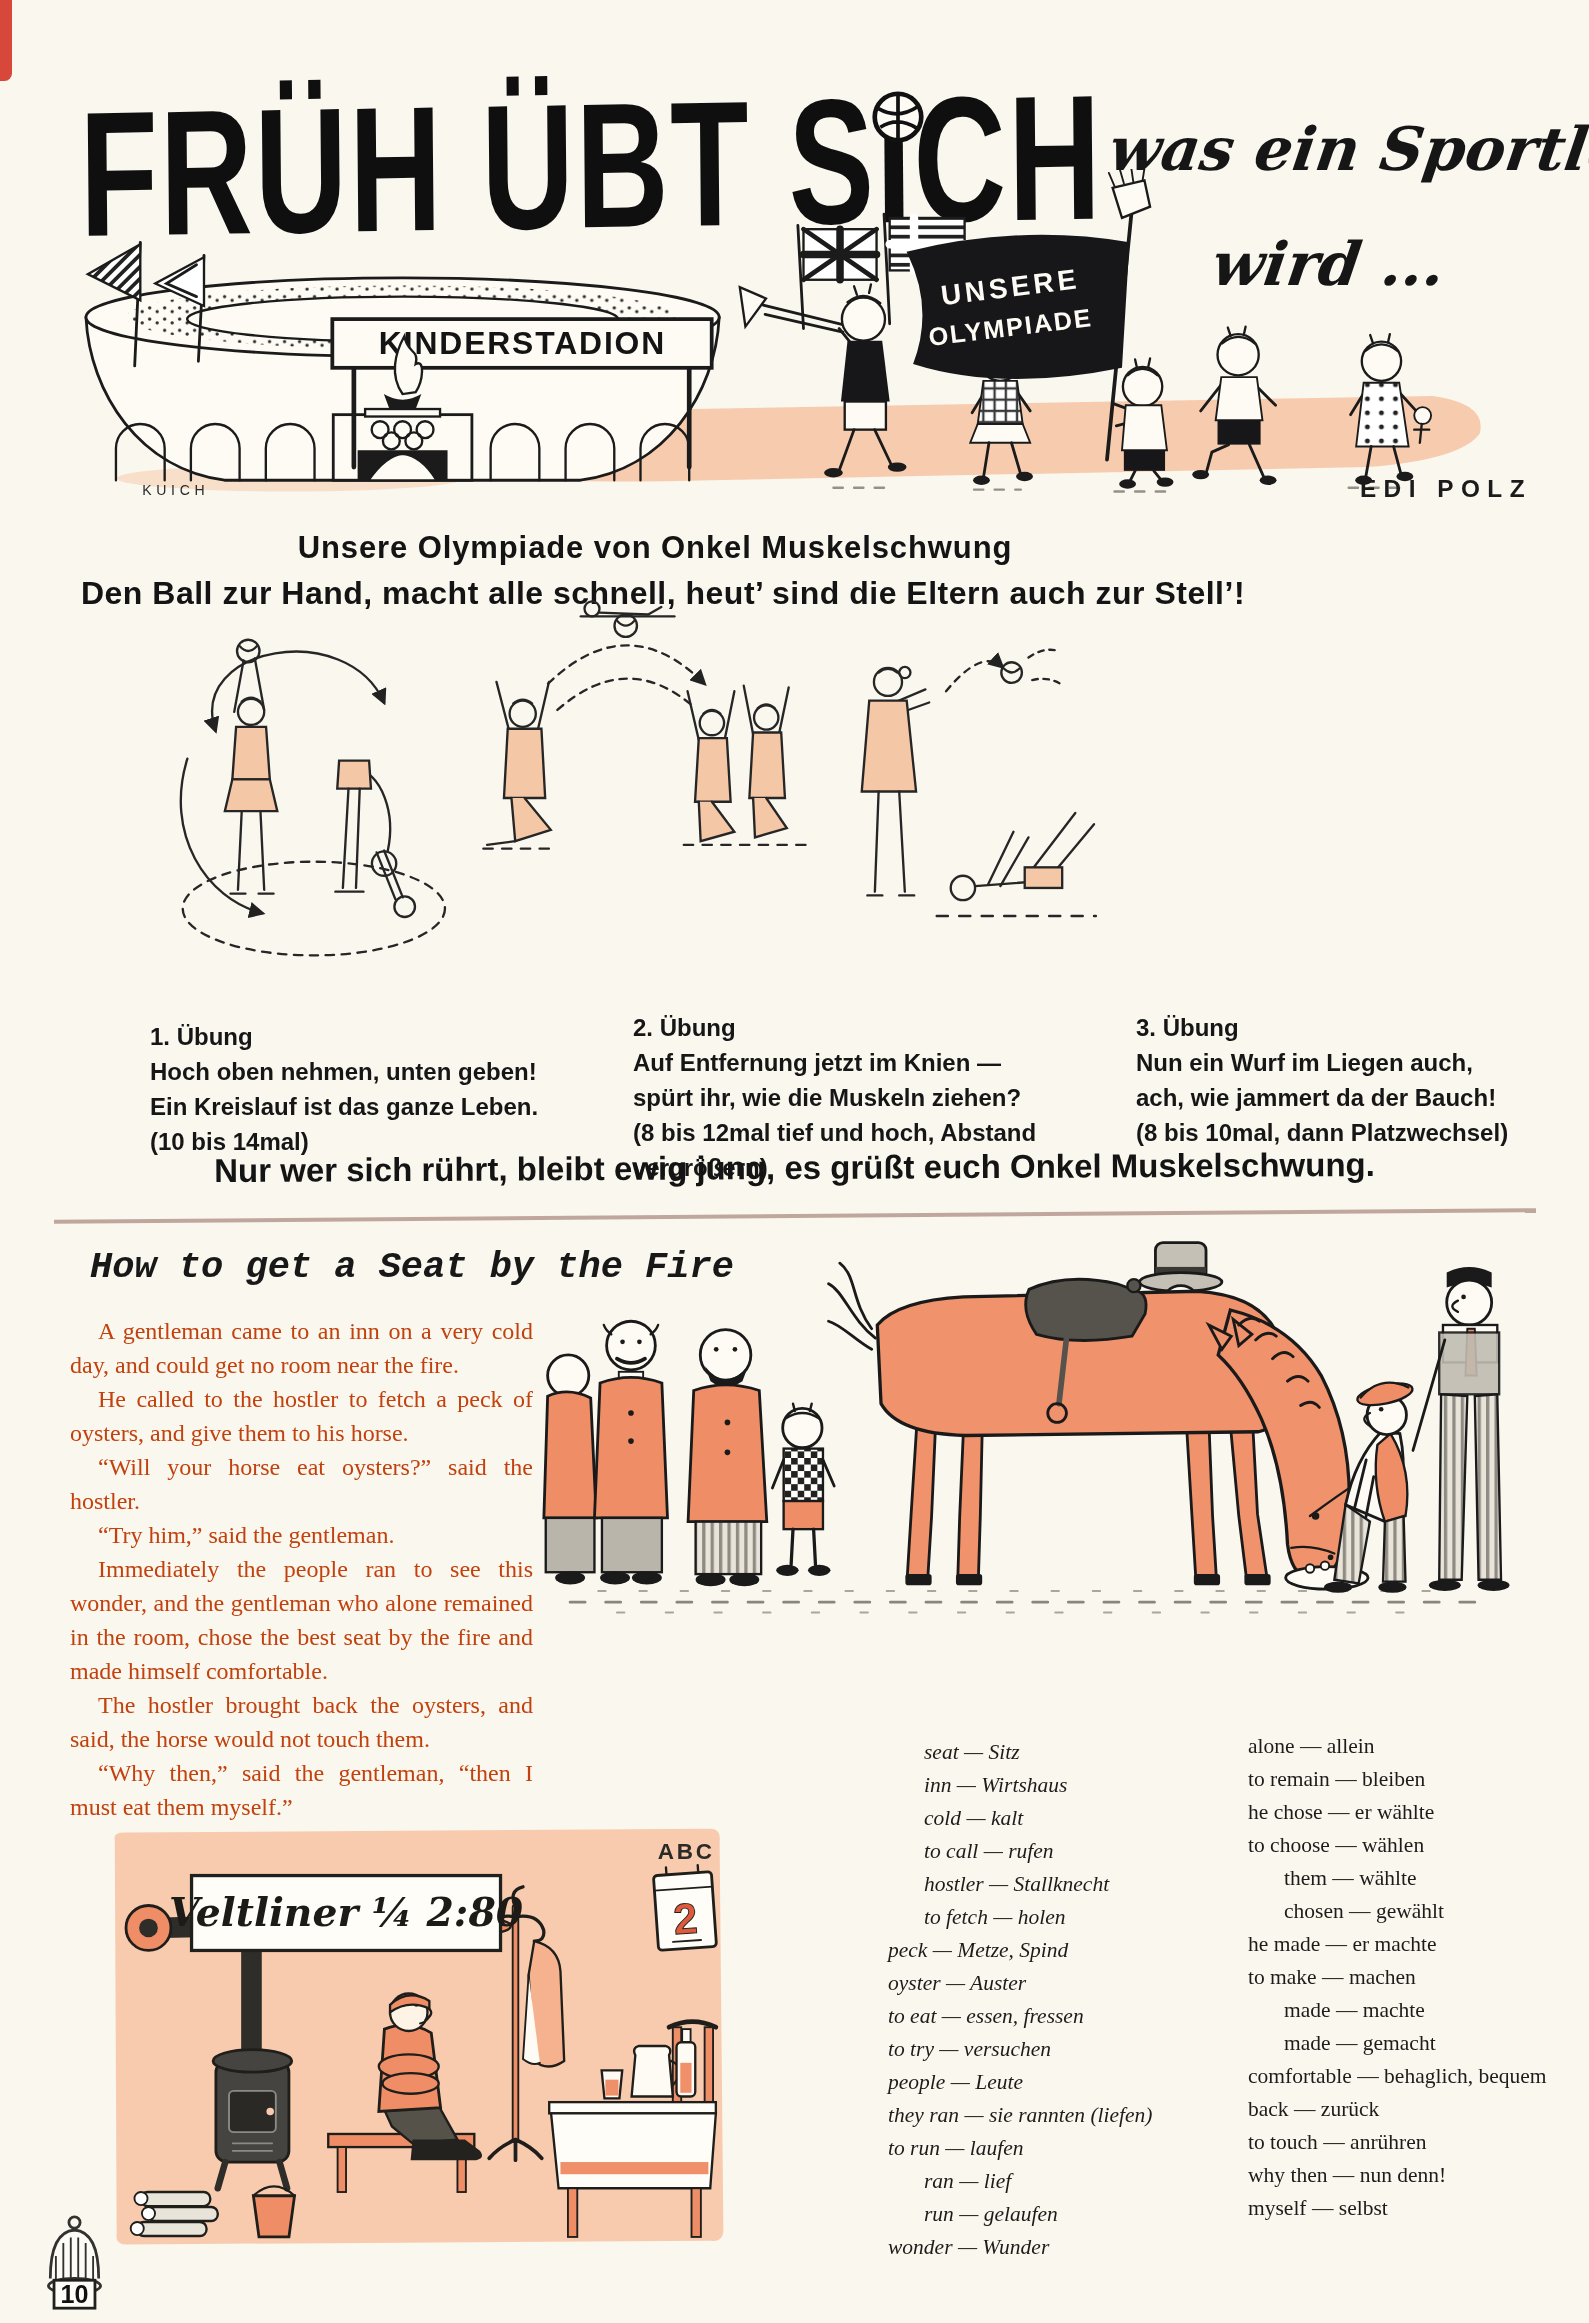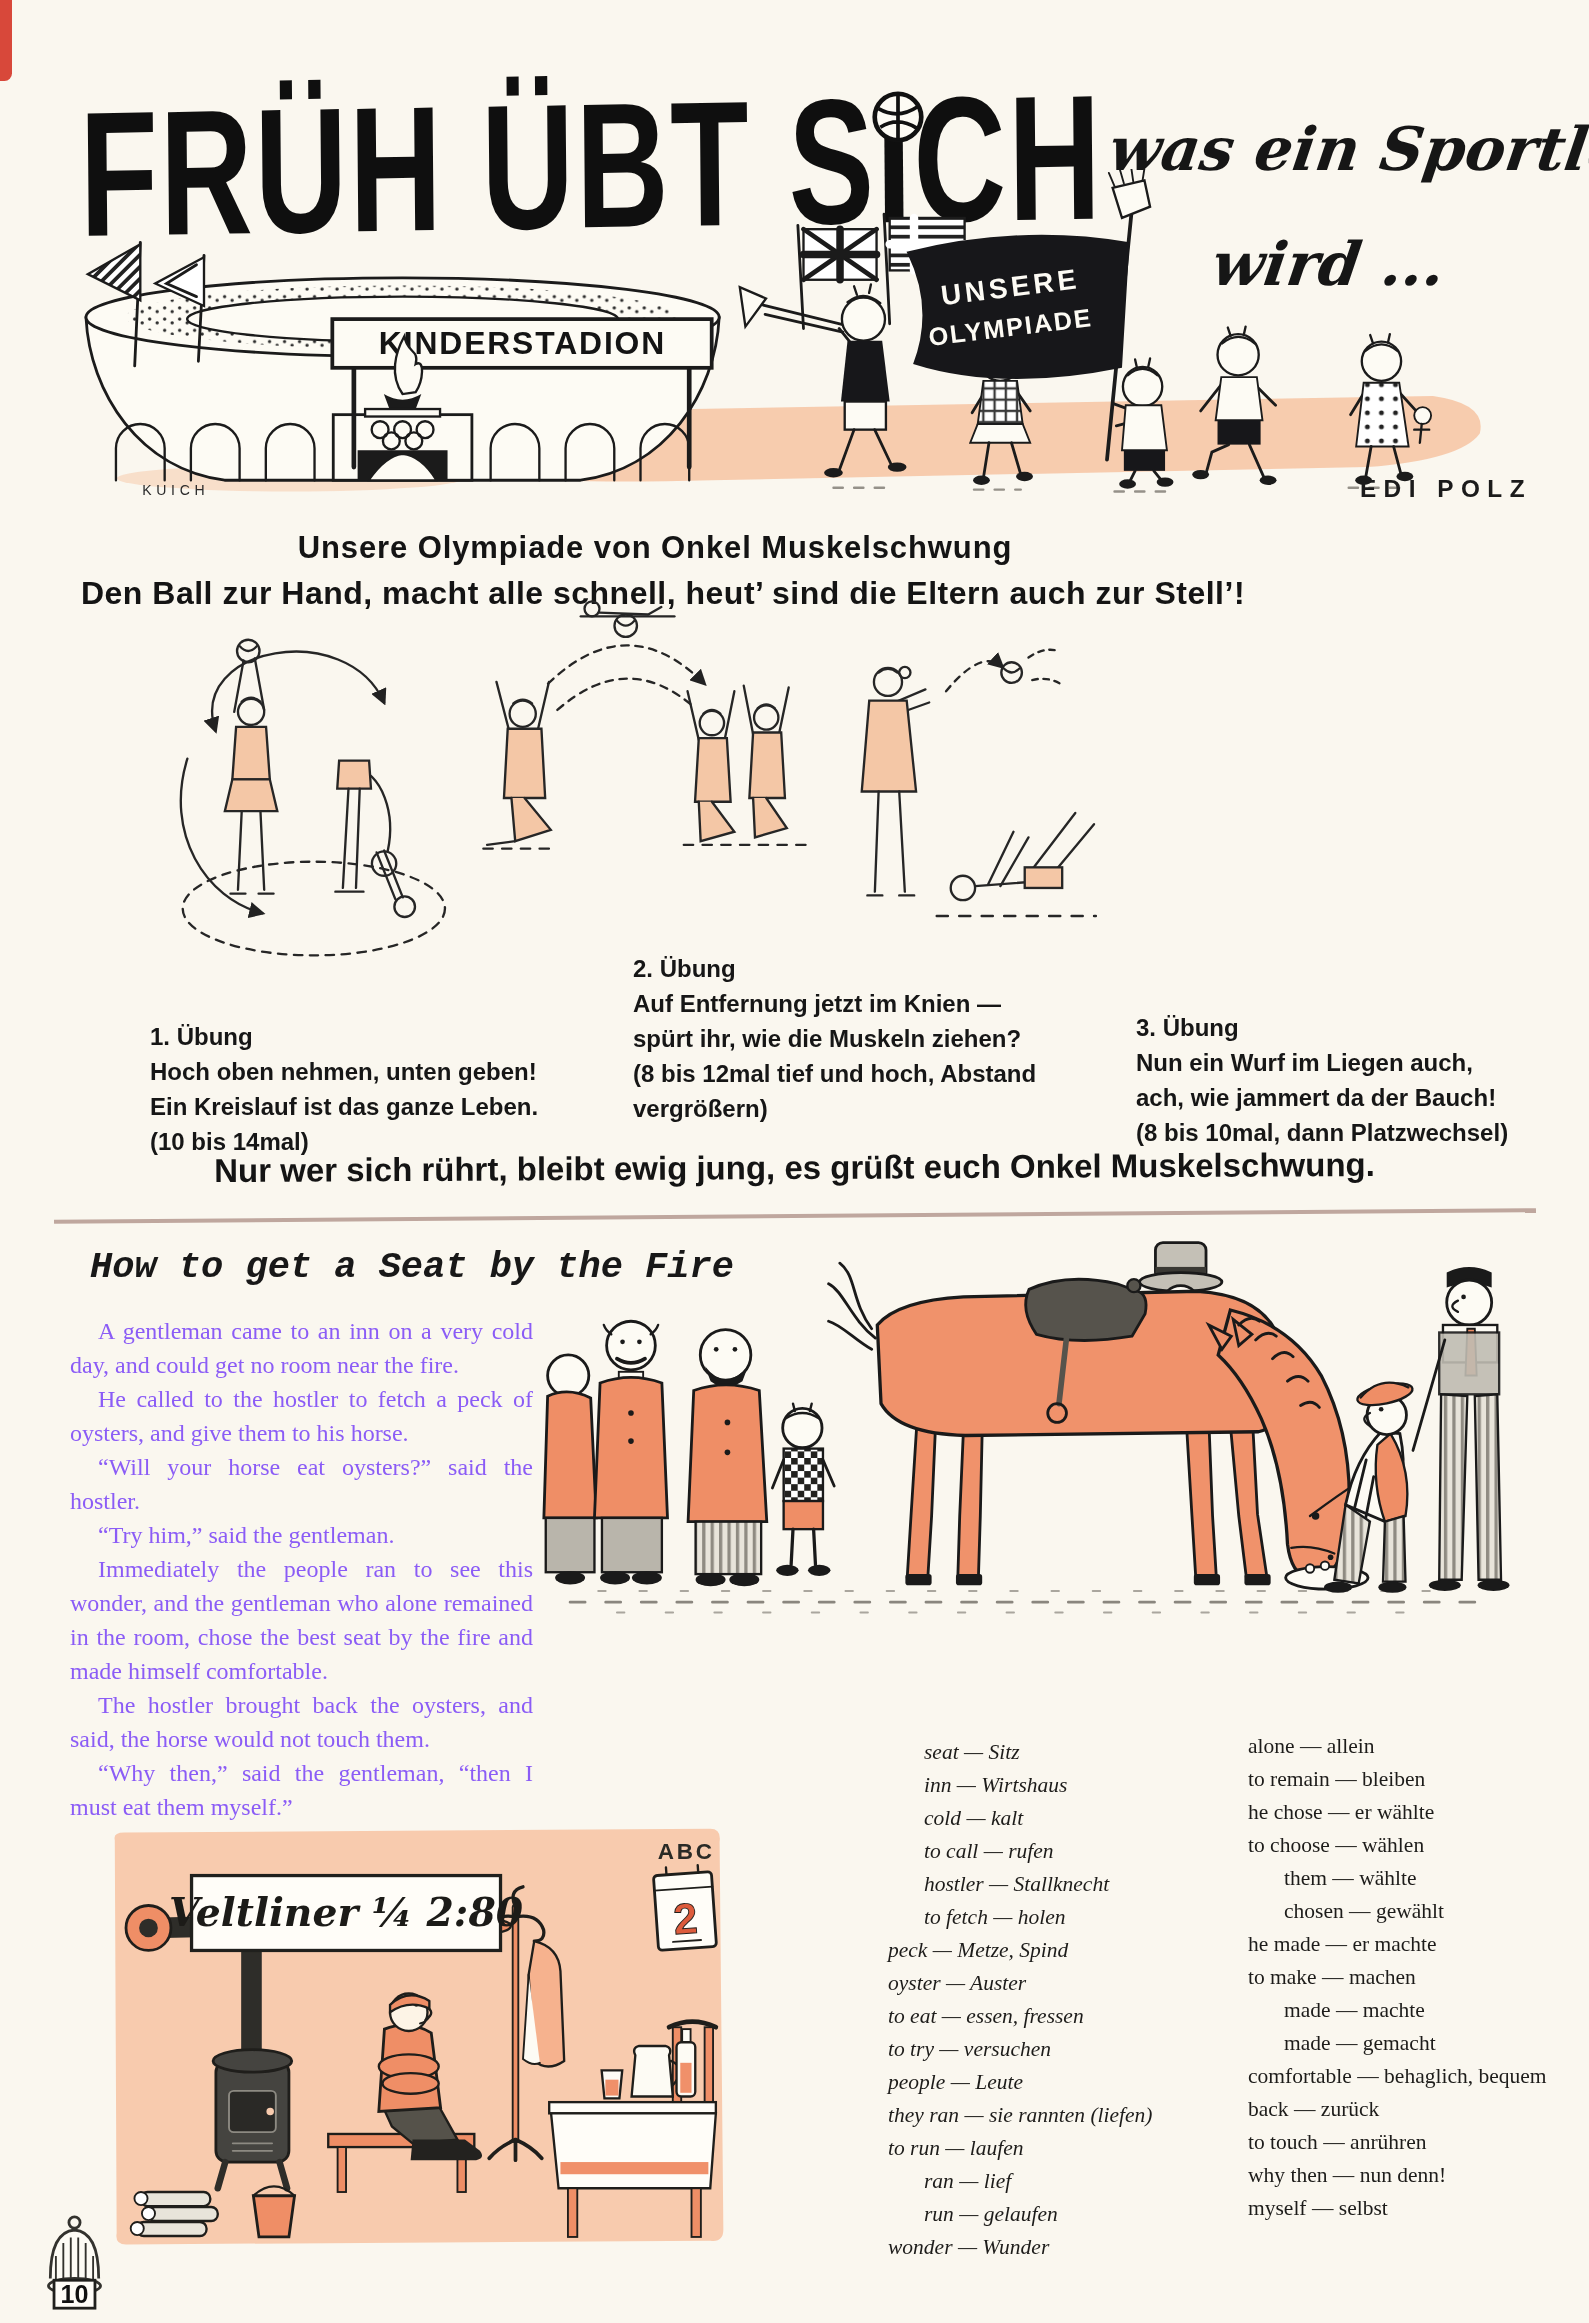--- a/index.html
+++ b/index.html
@@ -18,21 +18,21 @@
   .h1{top:530px;font-size:31px;letter-spacing:0.9px;}
   .h2{top:575px;font-size:32px;letter-spacing:0.5px;margin-left:8px;}
   .cap{position:absolute;font-weight:bold;font-size:24px;line-height:35px;color:#161616;}
   .cap div{white-space:nowrap;}
   .slogan{position:absolute;left:0;top:1149px;width:1589px;text-align:center;font-weight:bold;font-size:33px;
           color:#141414;transform:rotate(-0.3deg);}
   .rule{position:absolute;left:54px;top:1214px;width:1482px;height:3.7px;background:#bfa79e;transform:rotate(-0.45deg);}
   .story-title{position:absolute;left:90px;top:1246px;font-family:Liberation Mono, monospace;font-style:italic;
                font-weight:bold;font-size:37px;color:#181818;white-space:nowrap;}
   .story{position:absolute;left:70px;top:1314px;width:463px;font-family:"Liberation Serif",serif;
-         font-size:24px;line-height:34px;color:#8b5cf6;}
+         font-size:24px;line-height:34px;color:#c2410c;}
   .story p{margin:0;text-indent:28px;text-align:justify;}
   .vocab{position:absolute;font-family:"Liberation Serif",serif;font-size:21.5px;color:#1d1c1a;}
   .vocab div{white-space:nowrap;}
   .vocab-l{left:888px;top:1736px;}
   .vocab-l div{line-height:33px;font-style:italic;}
   .vocab-r{left:1248px;top:1730px;}
   .vocab-r div{line-height:33px;}
   .ind{padding-left:36px;}
 </style>
 </head>
@@ -309,21 +309,21 @@
       </g>
     </g>
   </svg>
 
   <div class="cap" style="left:150px;top:1019px">
     <div>1. Übung</div>
     <div>Hoch oben nehmen, unten geben!</div>
     <div>Ein Kreislauf ist das ganze Leben.</div>
     <div>(10 bis 14mal)</div>
   </div>
-  <div class="cap" style="left:633px;top:951px">
+  <div class="cap" style="left:633px;top:1010px">
     <div>2. Übung</div>
     <div>Auf Entfernung jetzt im Knien —</div>
     <div>spürt ihr, wie die Muskeln ziehen?</div>
     <div>(8 bis 12mal tief und hoch, Abstand</div>
     <div>vergrößern)</div>
   </div>
   <div class="cap" style="left:1136px;top:1010px">
     <div>3. Übung</div>
     <div>Nun ein Wurf im Liegen auch,</div>
     <div>ach, wie jammert da der Bauch!</div>

